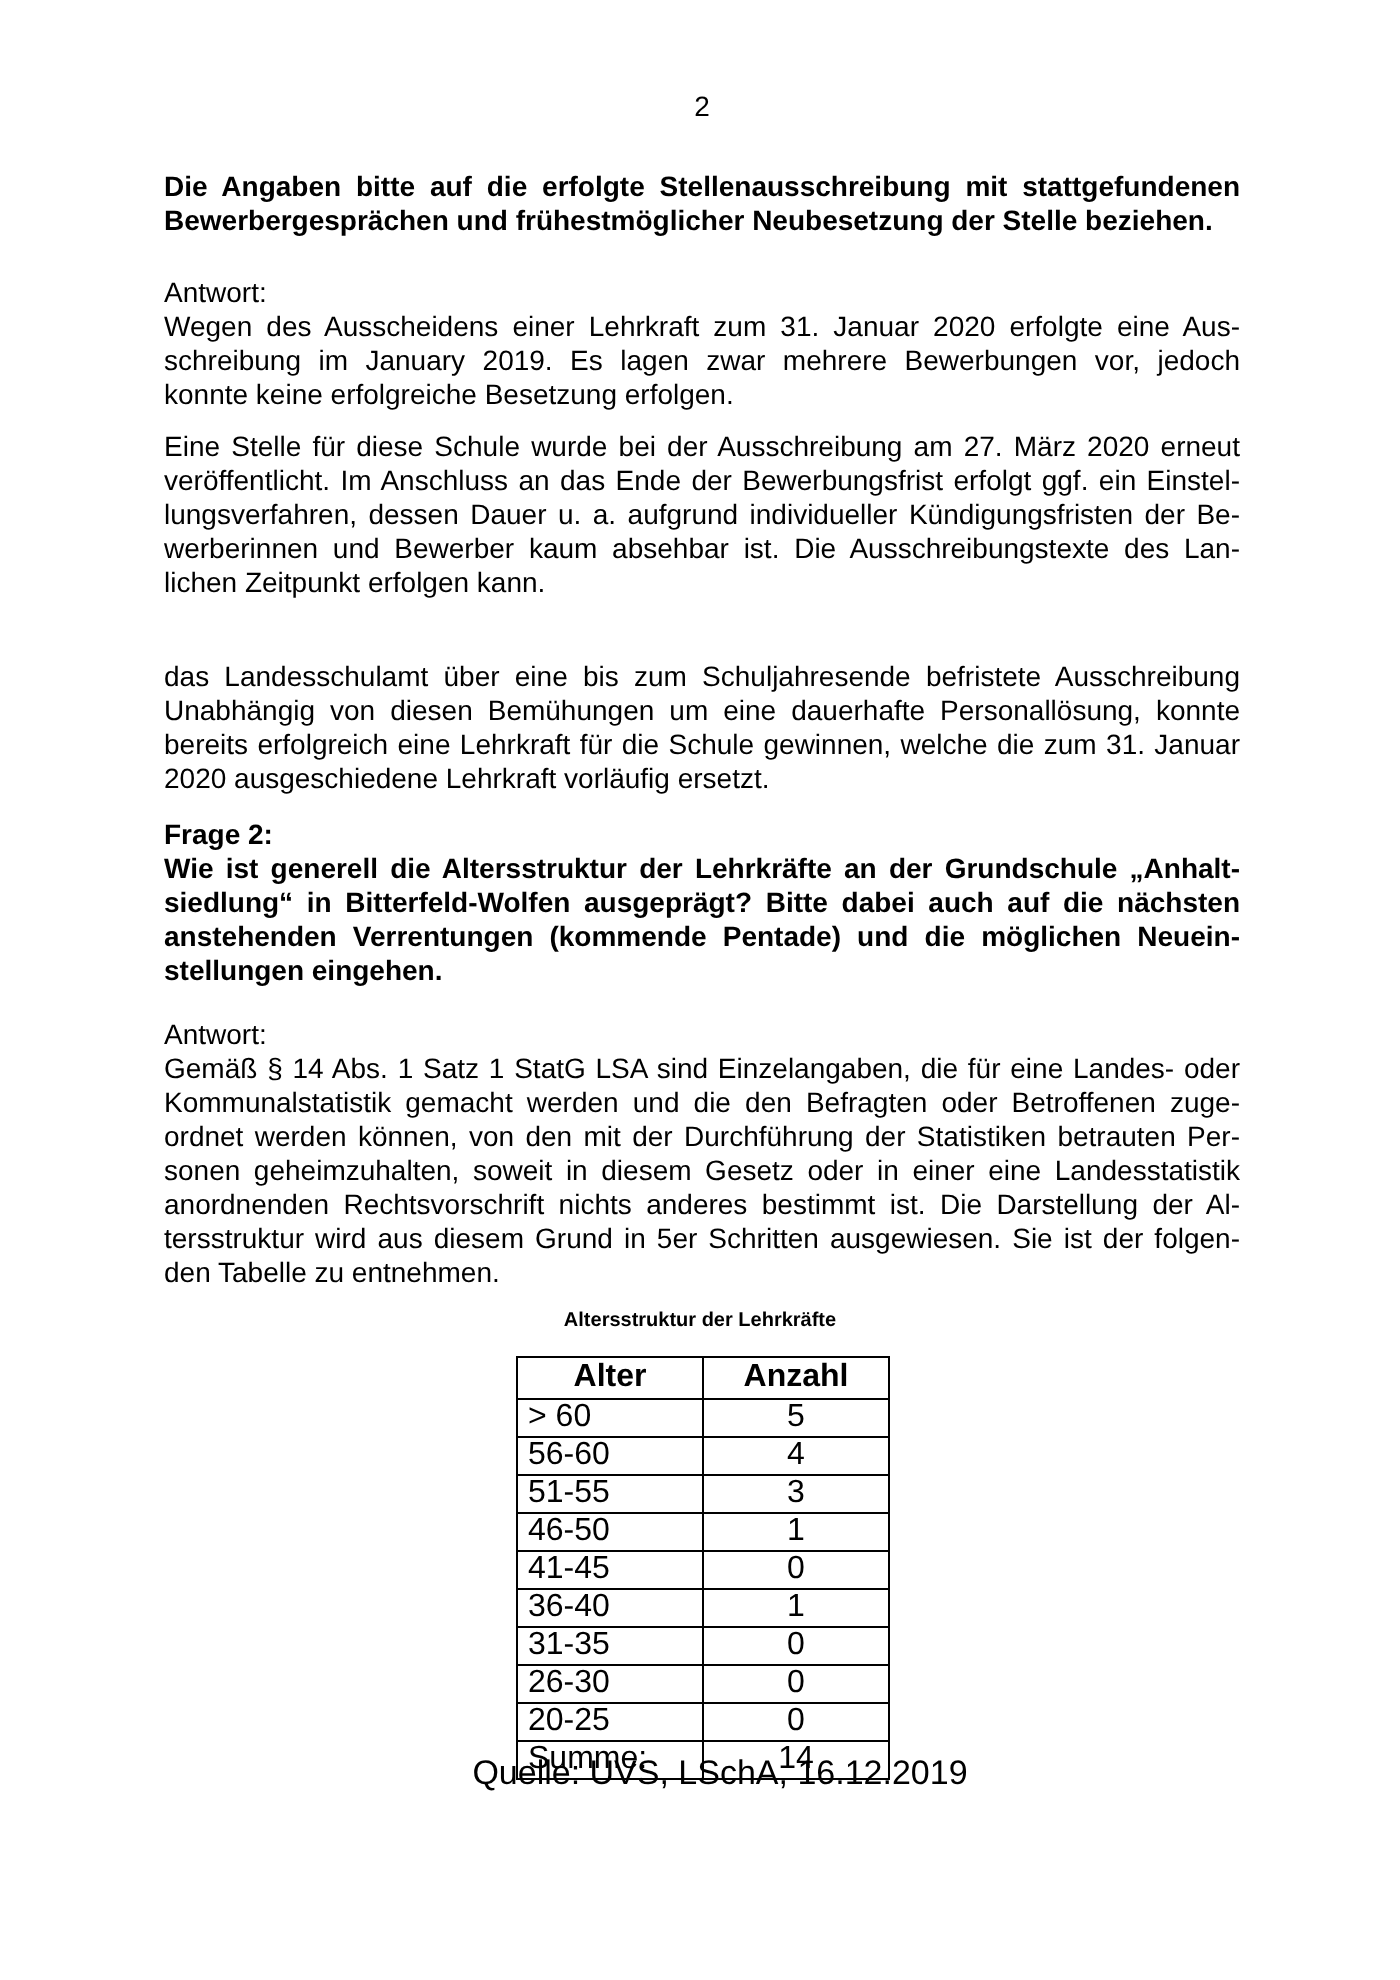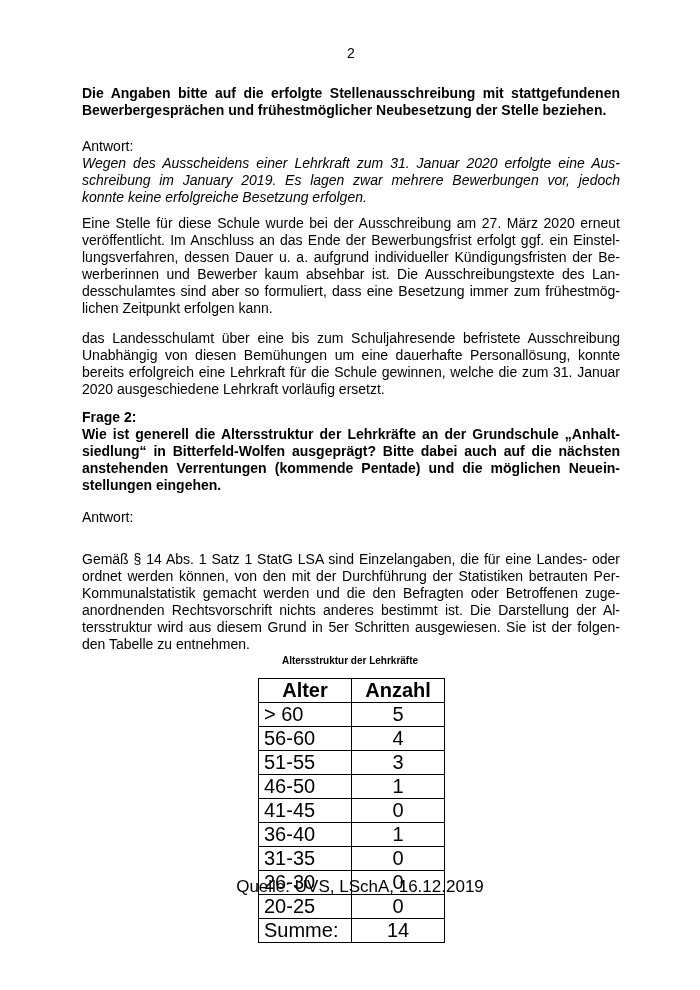--- a/index.html
+++ b/index.html
@@ -36,21 +36,21 @@
   }
   table.age {
     position: absolute;
     left: 258px;
     top: 678px;
     border-collapse: collapse;
     table-layout: fixed;
   }
   table.age th, table.age td {
     border: 1px solid #000000;
-    font-size: 20px;
+    font-size: 16px;
     padding: 0;
     width: 92px;
     overflow: hidden;
   }
   table.age th {
     height: 20px;
     font-weight: bold;
     text-align: center;
   }
   table.age td { height: 17px; }
@@ -73,56 +73,56 @@
 
   <div class="block pagenum" style="top:45px;">2</div>
 
   <div class="block bold" style="top:85px;">
     <div class="line j">Die Angaben bitte auf die erfolgte Stellenausschreibung mit stattgefundenen</div>
     <div class="line">Bewerbergesprächen und frühestmöglicher Neubesetzung der Stelle beziehen.</div>
   </div>
 
   <div class="block" style="top:138px;">Antwort:</div>
 
-  <div class="block" style="top:155px;font-style:italic;">
+  <div class="block" style="top:155px;">
     <div class="line j">Wegen des Ausscheidens einer Lehrkraft zum 31. Januar 2020 erfolgte eine Aus-</div>
     <div class="line j">schreibung im January 2019. Es lagen zwar mehrere Bewerbungen vor, jedoch</div>
     <div class="line">konnte keine erfolgreiche Besetzung erfolgen.</div>
   </div>
 
   <div class="block" style="top:215px;">
     <div class="line j">Eine Stelle für diese Schule wurde bei der Ausschreibung am 27. März 2020 erneut</div>
     <div class="line j">veröffentlicht. Im Anschluss an das Ende der Bewerbungsfrist erfolgt ggf. ein Einstel-</div>
     <div class="line j">lungsverfahren, dessen Dauer u. a. aufgrund individueller Kündigungsfristen der Be-</div>
     <div class="line j">werberinnen und Bewerber kaum absehbar ist. Die Ausschreibungstexte des Lan-</div>
-    <div class="line j">desschulamtes sind aber so formuliert, dass eine Besetzung immer zum frühestmög-</div>
     <div class="line">lichen Zeitpunkt erfolgen kann.</div>
   </div>
 
   <div class="block" style="top:330px;">
     <div class="line j">das Landesschulamt über eine bis zum Schuljahresende befristete Ausschreibung</div>
     <div class="line j">Unabhängig von diesen Bemühungen um eine dauerhafte Personallösung, konnte</div>
     <div class="line j">bereits erfolgreich eine Lehrkraft für die Schule gewinnen, welche die zum 31. Januar</div>
     <div class="line">2020 ausgeschiedene Lehrkraft vorläufig ersetzt.</div>
   </div>
 
   <div class="block bold" style="top:409px;">
     <div class="line">Frage 2:</div>
     <div class="line j">Wie ist generell die Altersstruktur der Lehrkräfte an der Grundschule „Anhalt-</div>
     <div class="line j">siedlung“ in Bitterfeld-Wolfen ausgeprägt? Bitte dabei auch auf die nächsten</div>
     <div class="line j">anstehenden Verrentungen (kommende Pentade) und die möglichen Neuein-</div>
     <div class="line">stellungen eingehen.</div>
   </div>
 
   <div class="block" style="top:509px;">Antwort:</div>
 
-  <div class="block" style="top:526px;margin-top:25px;">
+  <div class="block" style="top:526px;">
     <div class="line j">Gemäß § 14 Abs. 1 Satz 1 StatG LSA sind Einzelangaben, die für eine Landes- oder</div>
+    <div class="line j">Kommunalstatistik gemacht werden und die den Befragten oder Betroffenen zuge-</div>
     <div class="line j">ordnet werden können, von den mit der Durchführung der Statistiken betrauten Per-</div>
-    <div class="line j">Kommunalstatistik gemacht werden und die den Befragten oder Betroffenen zuge-</div>
+    <div class="line j">sonen geheimzuhalten, soweit in diesem Gesetz oder in einer eine Landesstatistik</div>
     <div class="line j">anordnenden Rechtsvorschrift nichts anderes bestimmt ist. Die Darstellung der Al-</div>
     <div class="line j">tersstruktur wird aus diesem Grund in 5er Schritten ausgewiesen. Sie ist der folgen-</div>
     <div class="line">den Tabelle zu entnehmen.</div>
   </div>
 
   <div class="tbl-title">Altersstruktur der Lehrkräfte</div>
 
   <table class="age">
     <thead>
       <tr>

